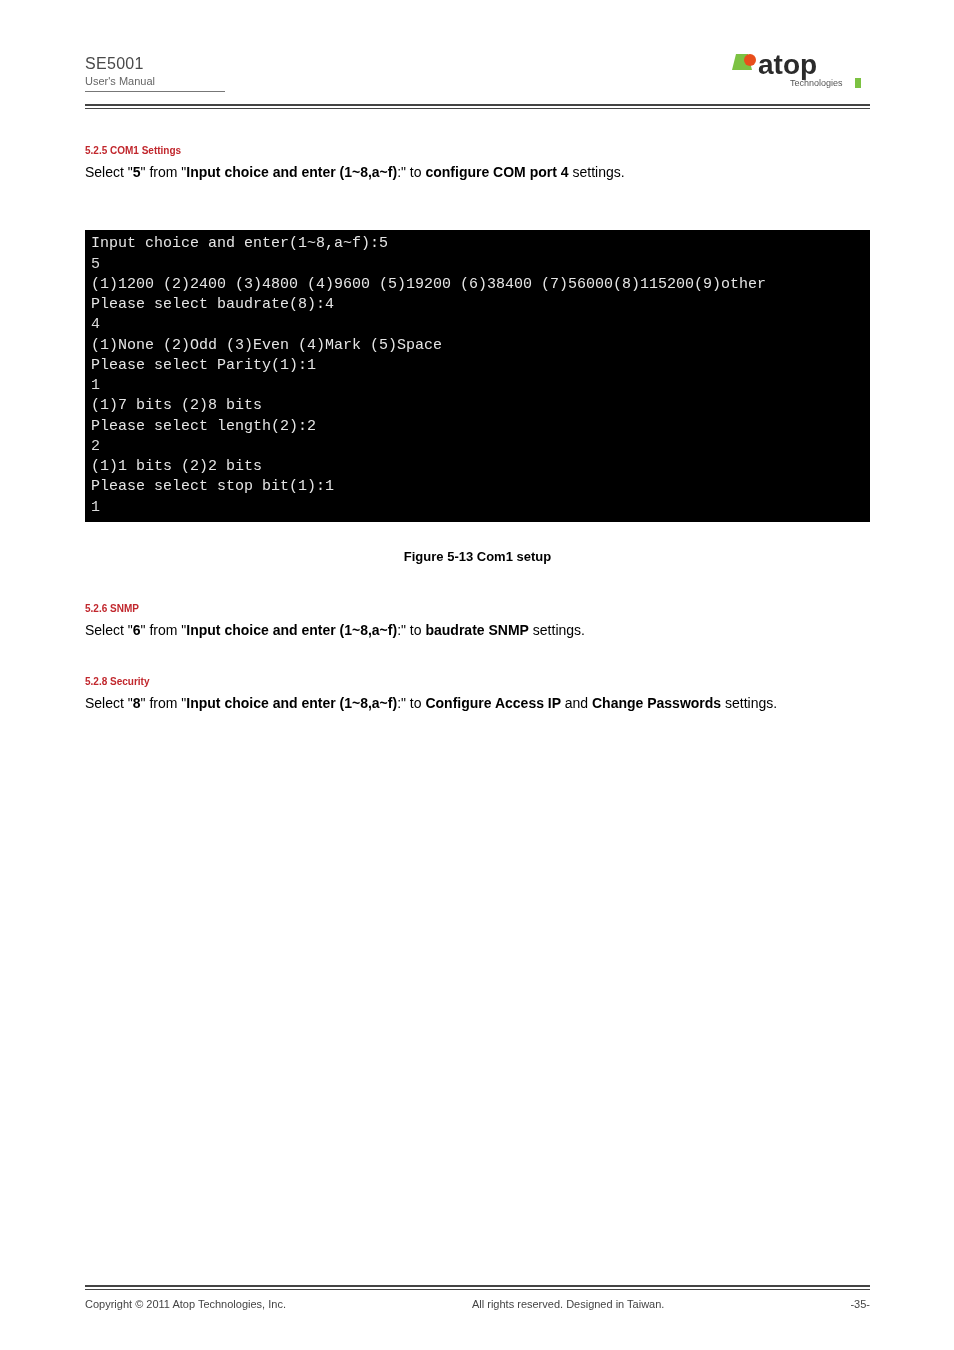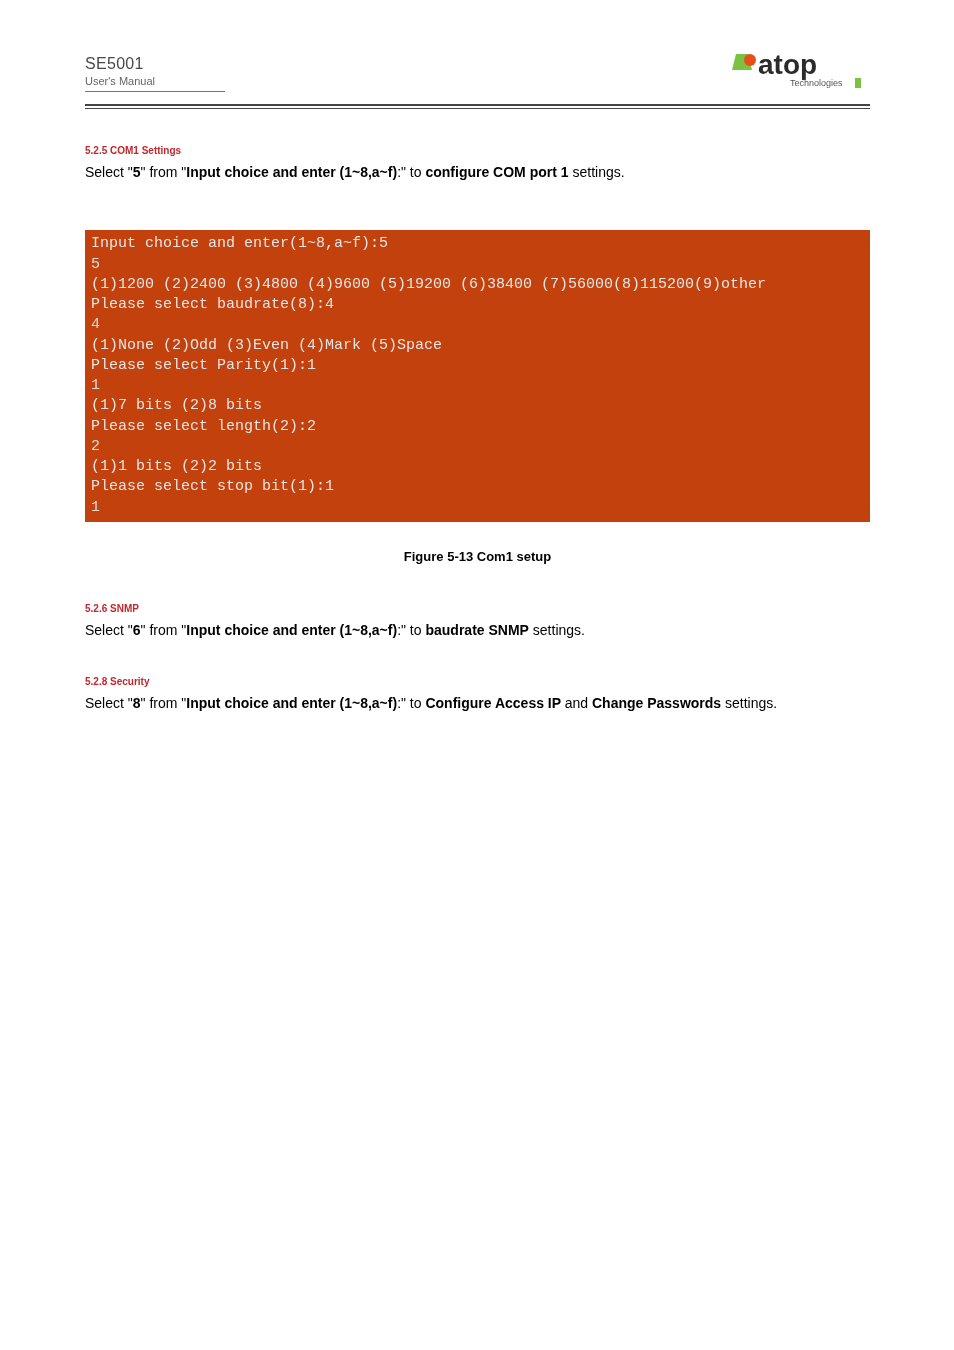--- a/index.html
+++ b/index.html
@@ -61,21 +61,21 @@
     margin-bottom: 6px;
     margin-top: 6px;
   }
   .body-line {
     font-size: 14px;
     line-height: 1.45;
     color: #000;
   }
   .body-line .bold { font-weight: bold; }
   .terminal {
-    background: #c2410c;
+    background: #000000;
     color: #e5e5e5;
     font-family: "Courier New", monospace;
     font-size: 15px;
     line-height: 1.35;
     padding: 4px 6px;
     margin: 18px 0 26px 0;
     white-space: pre;
     overflow: hidden;
   }
   .terminal .tval { color: #dcdcdc; }
@@ -115,21 +115,21 @@
         <rect x="125" y="28" width="6" height="10" fill="#7cc242"></rect>
       </svg>
     </div>
   </div>
 
   <div class="double-rule"></div>
 
   <div class="block">
     <div class="section-heading">5.2.5 COM1 Settings</div>
     <div class="body-line">
-      <span>Select "</span><span class="bold">5</span><span>" from "</span><span class="bold">Input choice and enter (1~8,a~f)</span><span>:" to </span><span class="bold">configure COM port 1</span><span> settings.</span>
+      <span>Select "</span><span class="bold">5</span><span>" from "</span><span class="bold">Input choice and enter (1~8,a~f)</span><span>:" to </span><span class="bold">configure COM port 4</span><span> settings.</span>
     </div>
   </div>
 
   <div class="terminal"><span>Input choice and enter(1~8,a~f):5</span>
 <span class="tval">5</span>
 <span>(1)1200 (2)2400 (3)4800 (4)9600 (5)19200 (6)38400 (7)56000(8)115200(9)other</span>
 <span>Please select baudrate(8):4</span>
 <span class="tval">4</span>
 <span>(1)None (2)Odd (3)Even (4)Mark (5)Space</span>
 <span>Please select Parity(1):1</span>
@@ -151,14 +151,22 @@
   </div>
 
 
   <div class="block">
     <div class="section-heading">5.2.8 Security</div>
     <div class="body-line">
       <span>Select "</span><span class="bold">8</span><span>" from "</span><span class="bold">Input choice and enter (1~8,a~f)</span><span>:" to </span><span class="bold">Configure Access IP </span><span>and </span><span class="bold">Change Passwords</span><span> settings.</span>
     </div>
   </div>
 
+  <div class="footer">
+    <div class="double-rule"></div>
+    <div class="footer-row">
+      <span>Copyright © 2011 Atop Technologies, Inc.</span>
+      <span class="centered">All rights reserved. Designed in Taiwan.</span>
+      <span>-35-</span>
+    </div>
+  </div>
 
 </div>
 
 </body></html>

